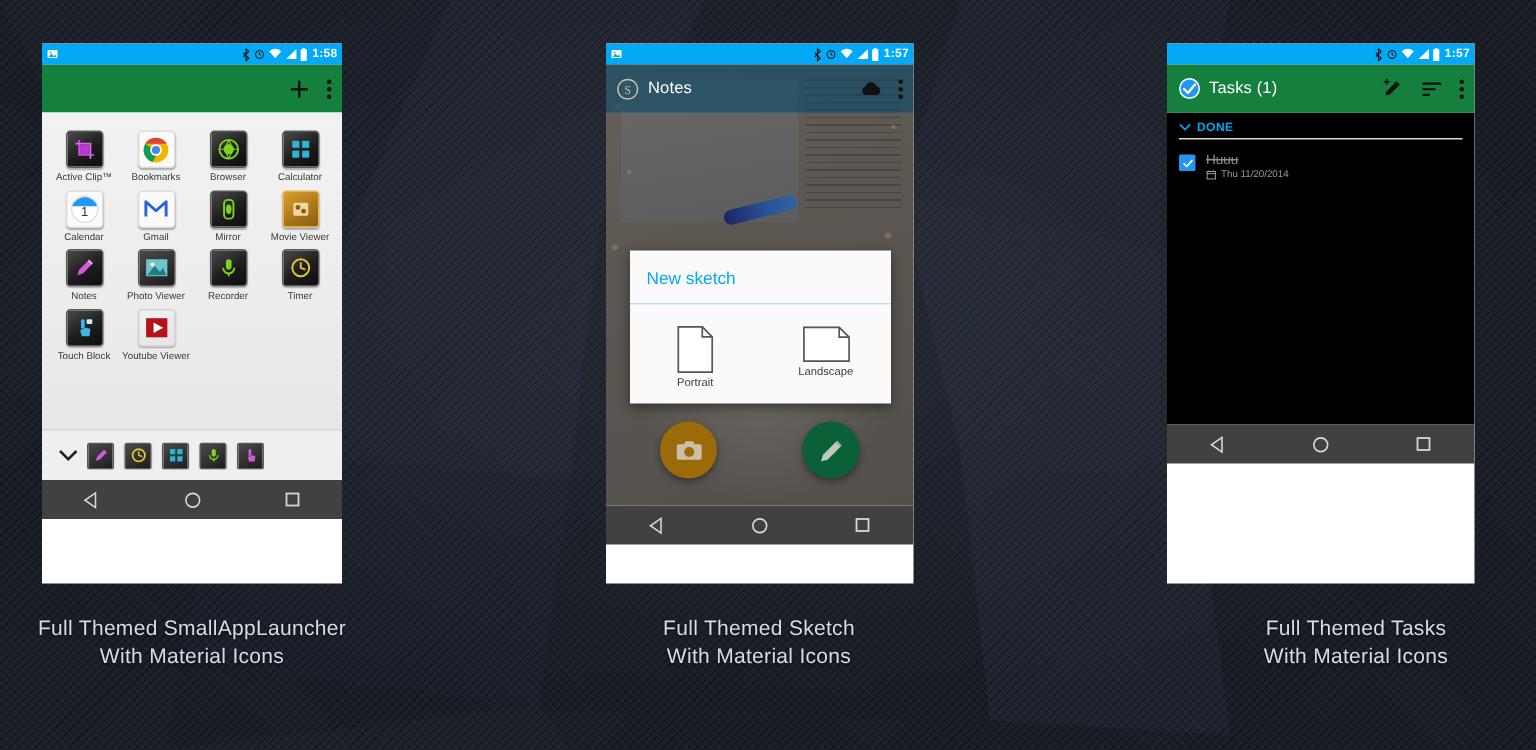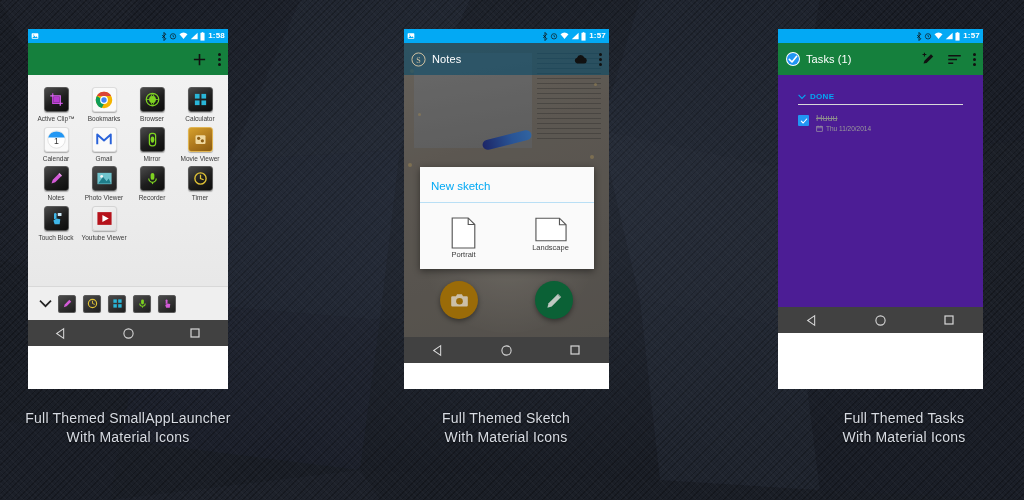--- a/index.html
+++ b/index.html
@@ -149,21 +149,21 @@
   
   .fab{
     position:absolute;width:38px;height:38px;border-radius:50%;
     display:flex;align-items:center;justify-content:center;
     box-shadow:0 2px 5px rgba(0,0,0,.4);
   }
   .fab.cam{left:36px;bottom:18px;background:#9a6b08;}
   .fab.pen{right:36px;bottom:18px;background:#0b6136;}
 
   
-  .tasks-body{height:208px;background:#4c1d95;padding:12px;}
+  .tasks-body{height:208px;background:#000000;padding:0;}
   .sect{
     display:flex;align-items:center;gap:4px;padding:5px 8px 3px 8px;
   }
   .sect .sname{color:#03A9F4;font-size:8px;font-weight:bold;letter-spacing:.3px;}
   .sect-rule{height:1px;background:#d9d9d9;margin:0 8px 6px 8px;}
   .task-row{display:flex;align-items:flex-start;gap:7px;padding:2px 8px;}
   .cbox{
     width:11px;height:11px;background:#2196F3;flex:none;border-radius:1px;
     display:flex;align-items:center;justify-content:center;margin-top:2px;
   }

